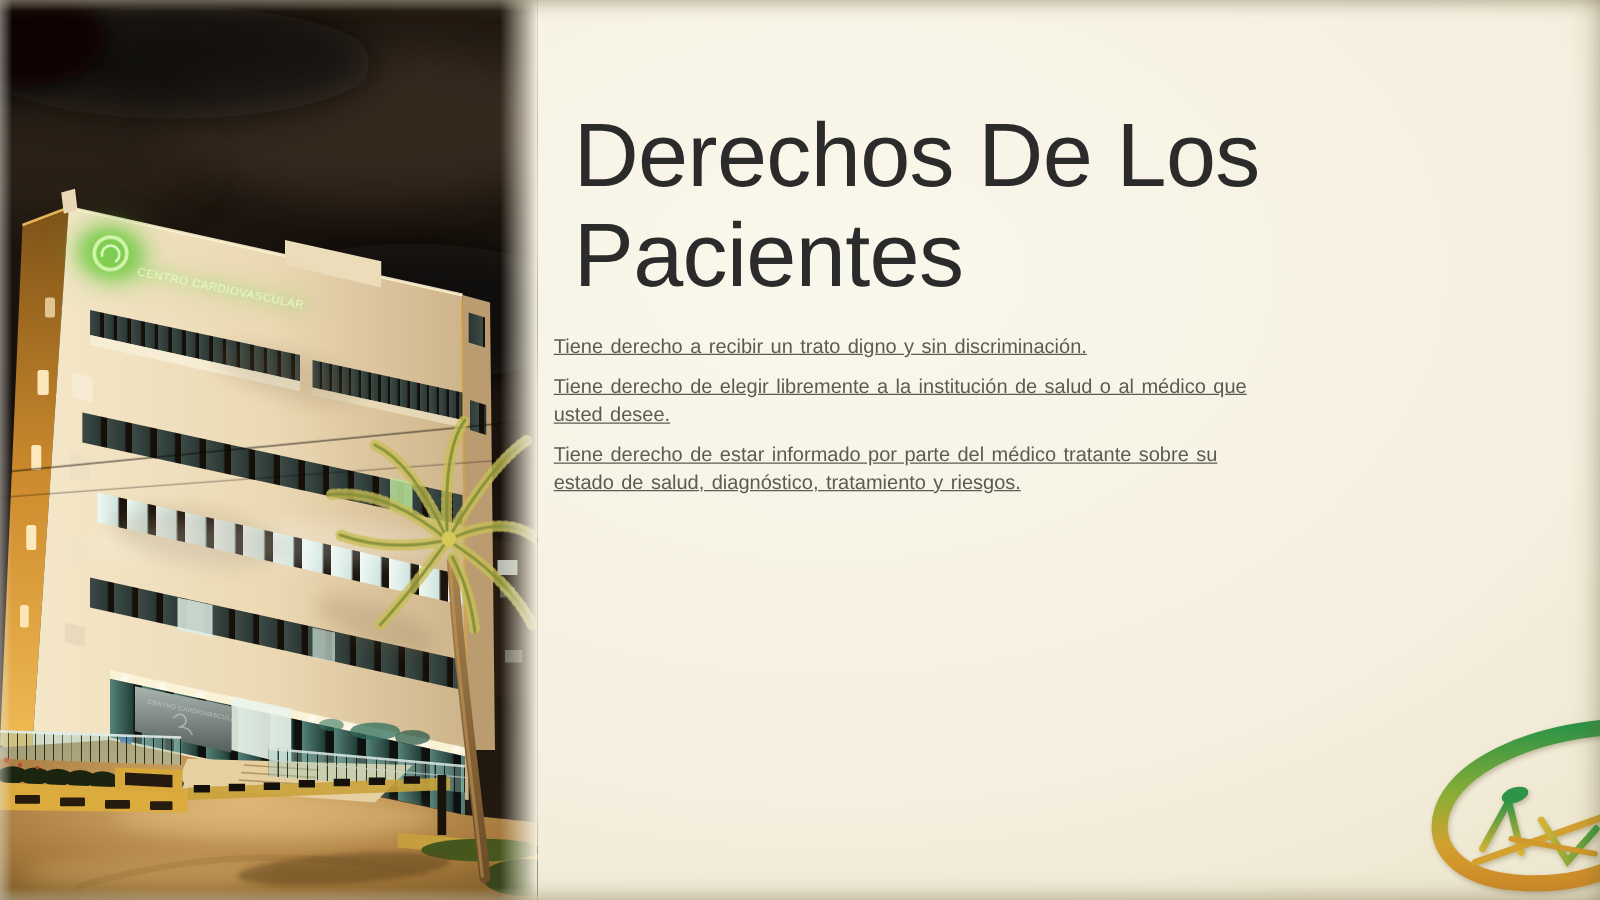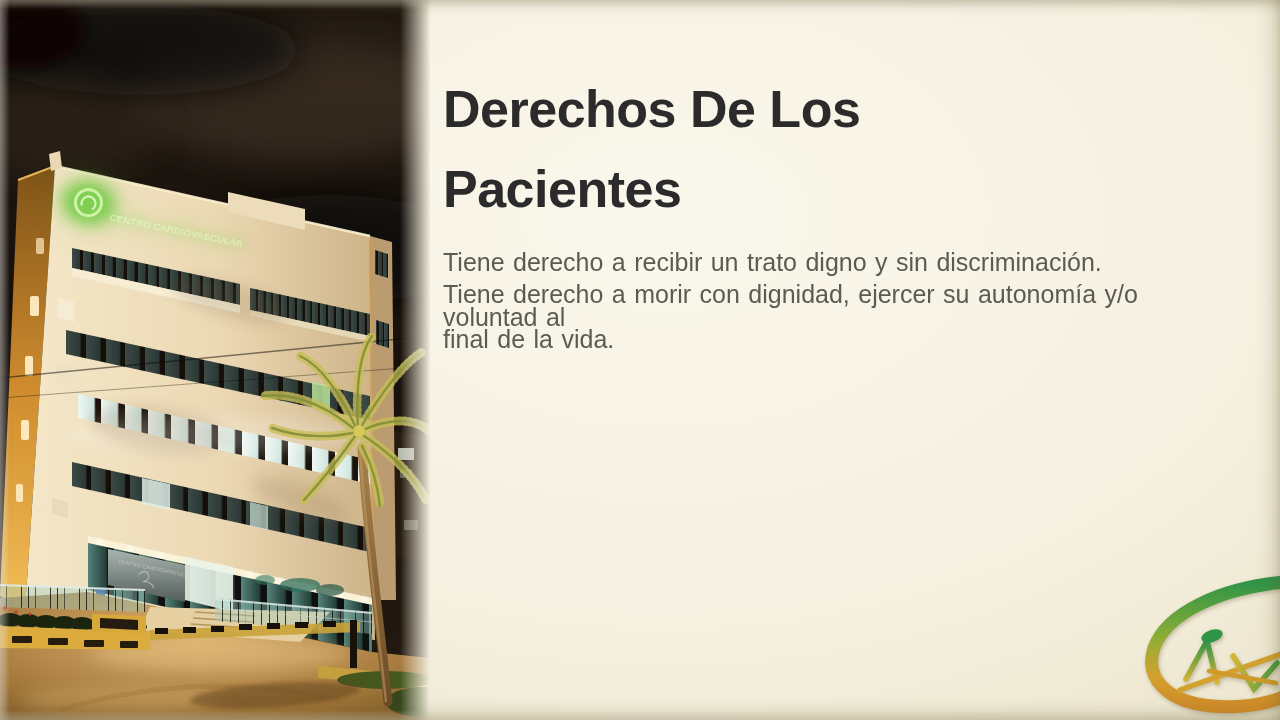--- a/index.html
+++ b/index.html
@@ -19,27 +19,27 @@
   .photo-edge {
     position:absolute; inset:0; pointer-events:none;
     background:
       linear-gradient(to left,  rgba(243,238,221,1) 0px, rgba(243,238,221,0) 30px),
       linear-gradient(to right, rgba(255,255,255,.45), rgba(255,255,255,0) 10px),
       linear-gradient(to bottom, rgba(255,255,255,.35), rgba(255,255,255,0) 9px),
       linear-gradient(to top, rgba(255,255,255,.35), rgba(255,255,255,0) 10px);
   }
   .content { position:absolute; left:443px; top:69px; width:780px; z-index:2; }
   .title {
-    margin:0; font-weight:700; font-size:52px; line-height:80px;
+    margin:16px; font-weight:400; font-size:72px; line-height:80px;
     letter-spacing:-0.5px; color:#2b2b2b; white-space:pre-line;
   }
   .bullets { margin-top:22px; }
   .bullets p {
-    margin:0 0 9.5px 0; font-size:25px; line-height:22.5px;
-    color:#5c5a54; white-space:pre-line; word-spacing:1.5px;
+    margin:0 0 9.5px 0; font-size:16px; line-height:22.5px;
+    color:#5c5a54; white-space:pre-line; word-spacing:1.5px;text-decoration:underline;
   }
   .brand-logo { position:absolute; right:-52px; bottom:-40px; width:260px; height:230px; z-index:3;
     filter: drop-shadow(1px 2px 2px rgba(80,65,25,.30)); }
   .neon { filter: drop-shadow(0 0 5px rgba(125,220,70,.95)) drop-shadow(0 0 12px rgba(90,190,50,.55)); }
 </style>
 </head>
 <body>
 
 <div class="slide">
 
@@ -286,22 +286,24 @@
       </g>
     </svg>
     <div class="photo-edge"></div>
   </div>
 
   <div class="content">
     <h1 class="title">Derechos De Los
 Pacientes</h1>
     <div class="bullets">
       <p>Tiene derecho a recibir un trato digno y sin discriminación.</p>
-      <p>Tiene derecho a morir con dignidad, ejercer su autonomía y/o voluntad al
-final de la vida.</p>
+      <p>Tiene derecho de elegir libremente a la institución de salud o al médico que
+usted desee.</p>
+      <p>Tiene derecho de estar informado por parte del médico tratante sobre su
+estado de salud, diagnóstico, tratamiento y riesgos.</p>
     </div>
   </div>
 
   <svg class="brand-logo" viewBox="0 0 260 230">
     <defs>
       <linearGradient id="gLogoC" x1="0" y1="0" x2="0" y2="1">
         <stop offset="0" stop-color="#2f9447"></stop>
           <stop offset=".45" stop-color="#8fae35"></stop>
         <stop offset=".75" stop-color="#d2a12f"></stop>
           <stop offset="1" stop-color="#cf8b28"></stop>

